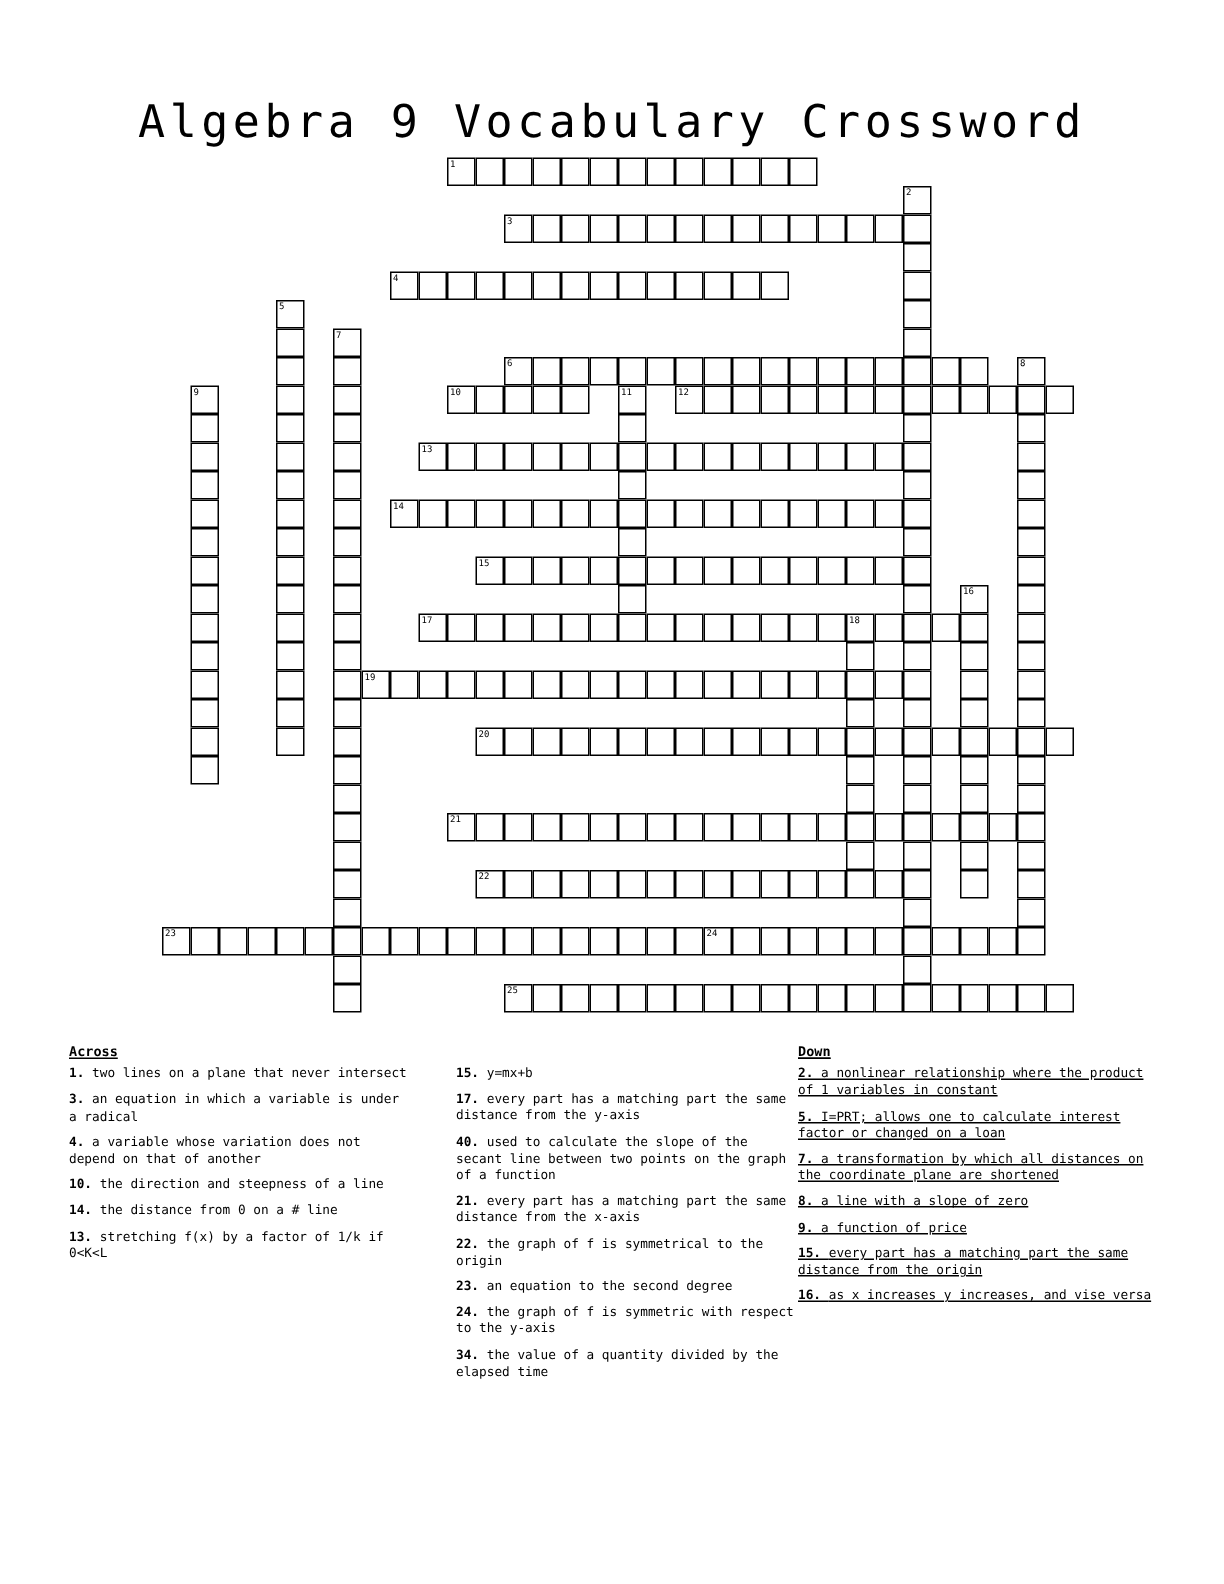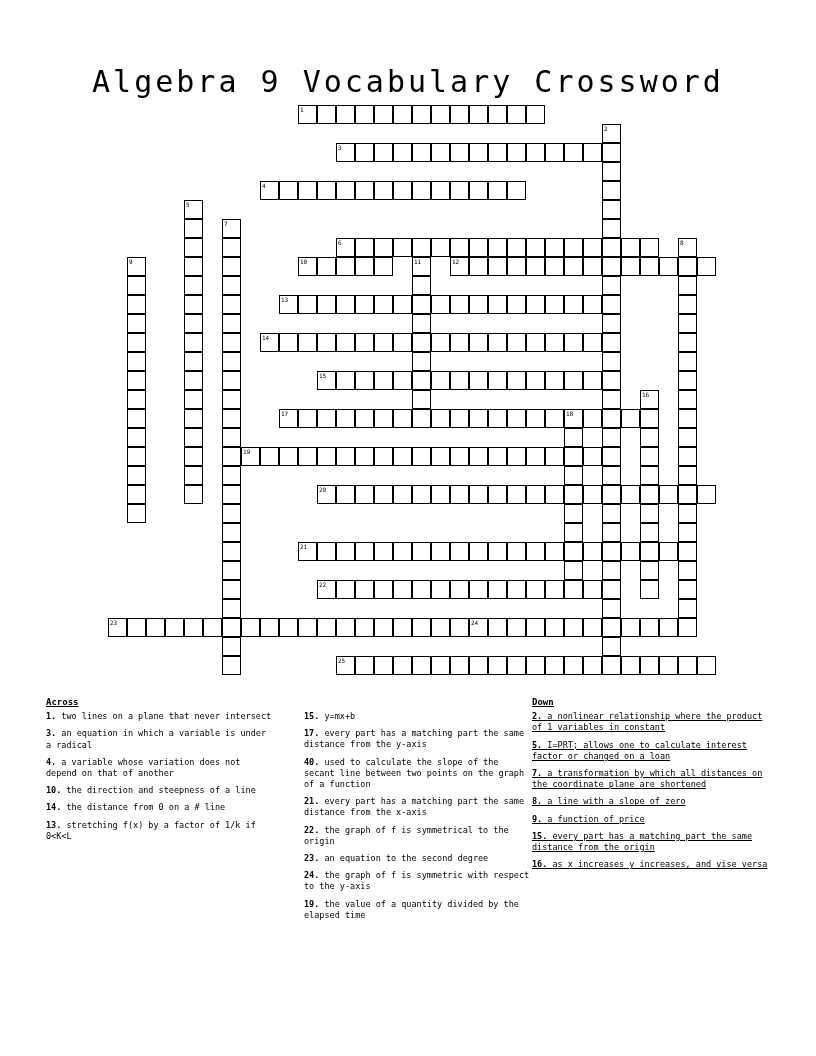--- a/index.html
+++ b/index.html
@@ -547,21 +547,21 @@
     <div class="col col-mid">
       <div class="spacer-head"></div>
       <div id="across-col-2">
           <div class="clue"><b>15. </b><span>y=mx+b</span></div>
           <div class="clue"><b>17. </b><span>every part has a matching part the same distance from the y-axis</span></div>
           <div class="clue"><b>40. </b><span>used to calculate the slope of the secant line between two points on the graph of a function</span></div>
           <div class="clue"><b>21. </b><span>every part has a matching part the same distance from the x-axis</span></div>
           <div class="clue"><b>22. </b><span>the graph of f is symmetrical to the origin</span></div>
           <div class="clue"><b>23. </b><span>an equation to the second degree</span></div>
           <div class="clue"><b>24. </b><span>the graph of f is symmetric with respect to the y-axis</span></div>
-          <div class="clue"><b>19. </b><span>the value of a quantity divided by the elapsed time</span></div>
+          <div class="clue"><b>34. </b><span>the value of a quantity divided by the elapsed time</span></div>
         </div>
     </div>
 
     <div class="col col-down">
       <span class="colhead">Down</span>
       <div id="down-col">
           <div class="clue"><b>2. </b><span>a nonlinear relationship where the product of 1 variables in constant</span></div>
           <div class="clue"><b>5. </b><span>I=PRT; allows one to calculate interest factor or changed on a loan</span></div>
           <div class="clue"><b>7. </b><span>a transformation by which all distances on the coordinate plane are shortened</span></div>
           <div class="clue"><b>8. </b><span>a line with a slope of zero</span></div>

